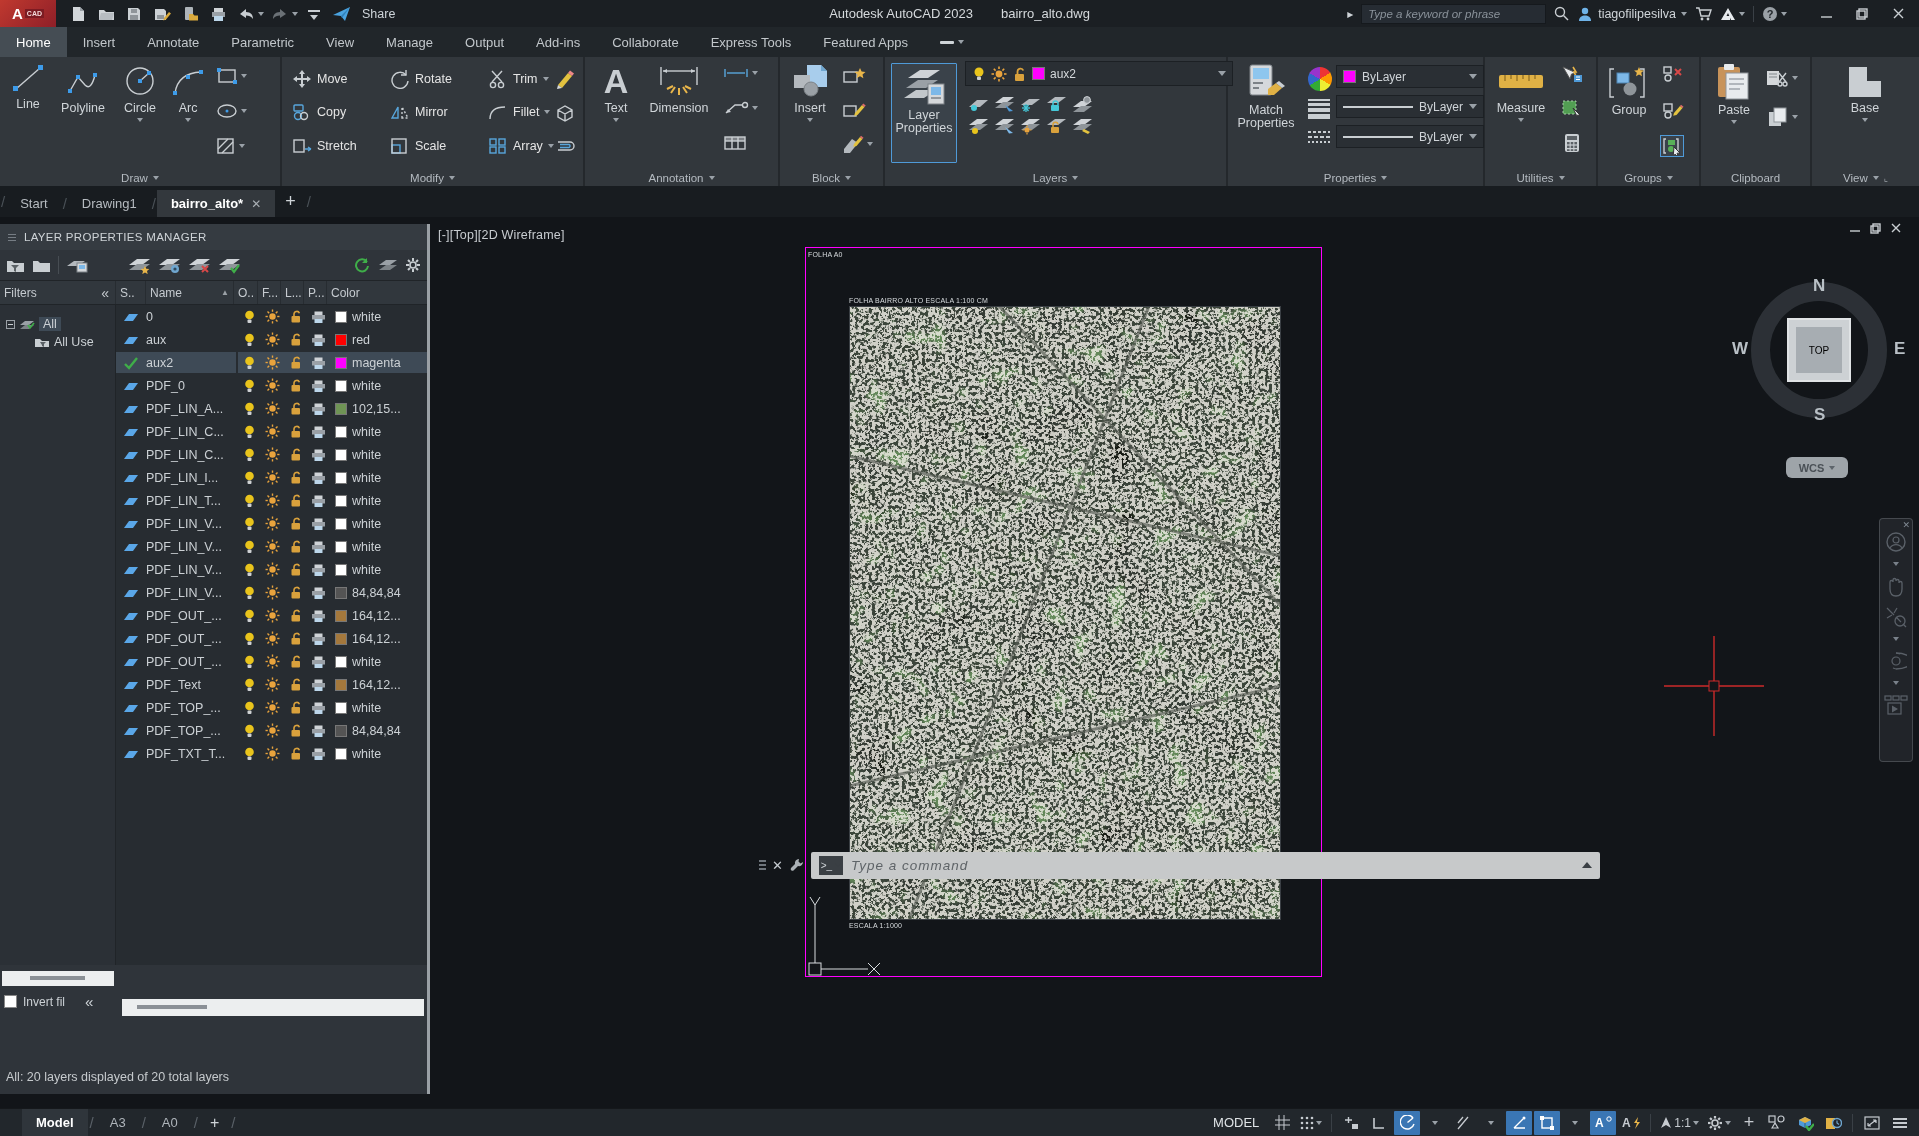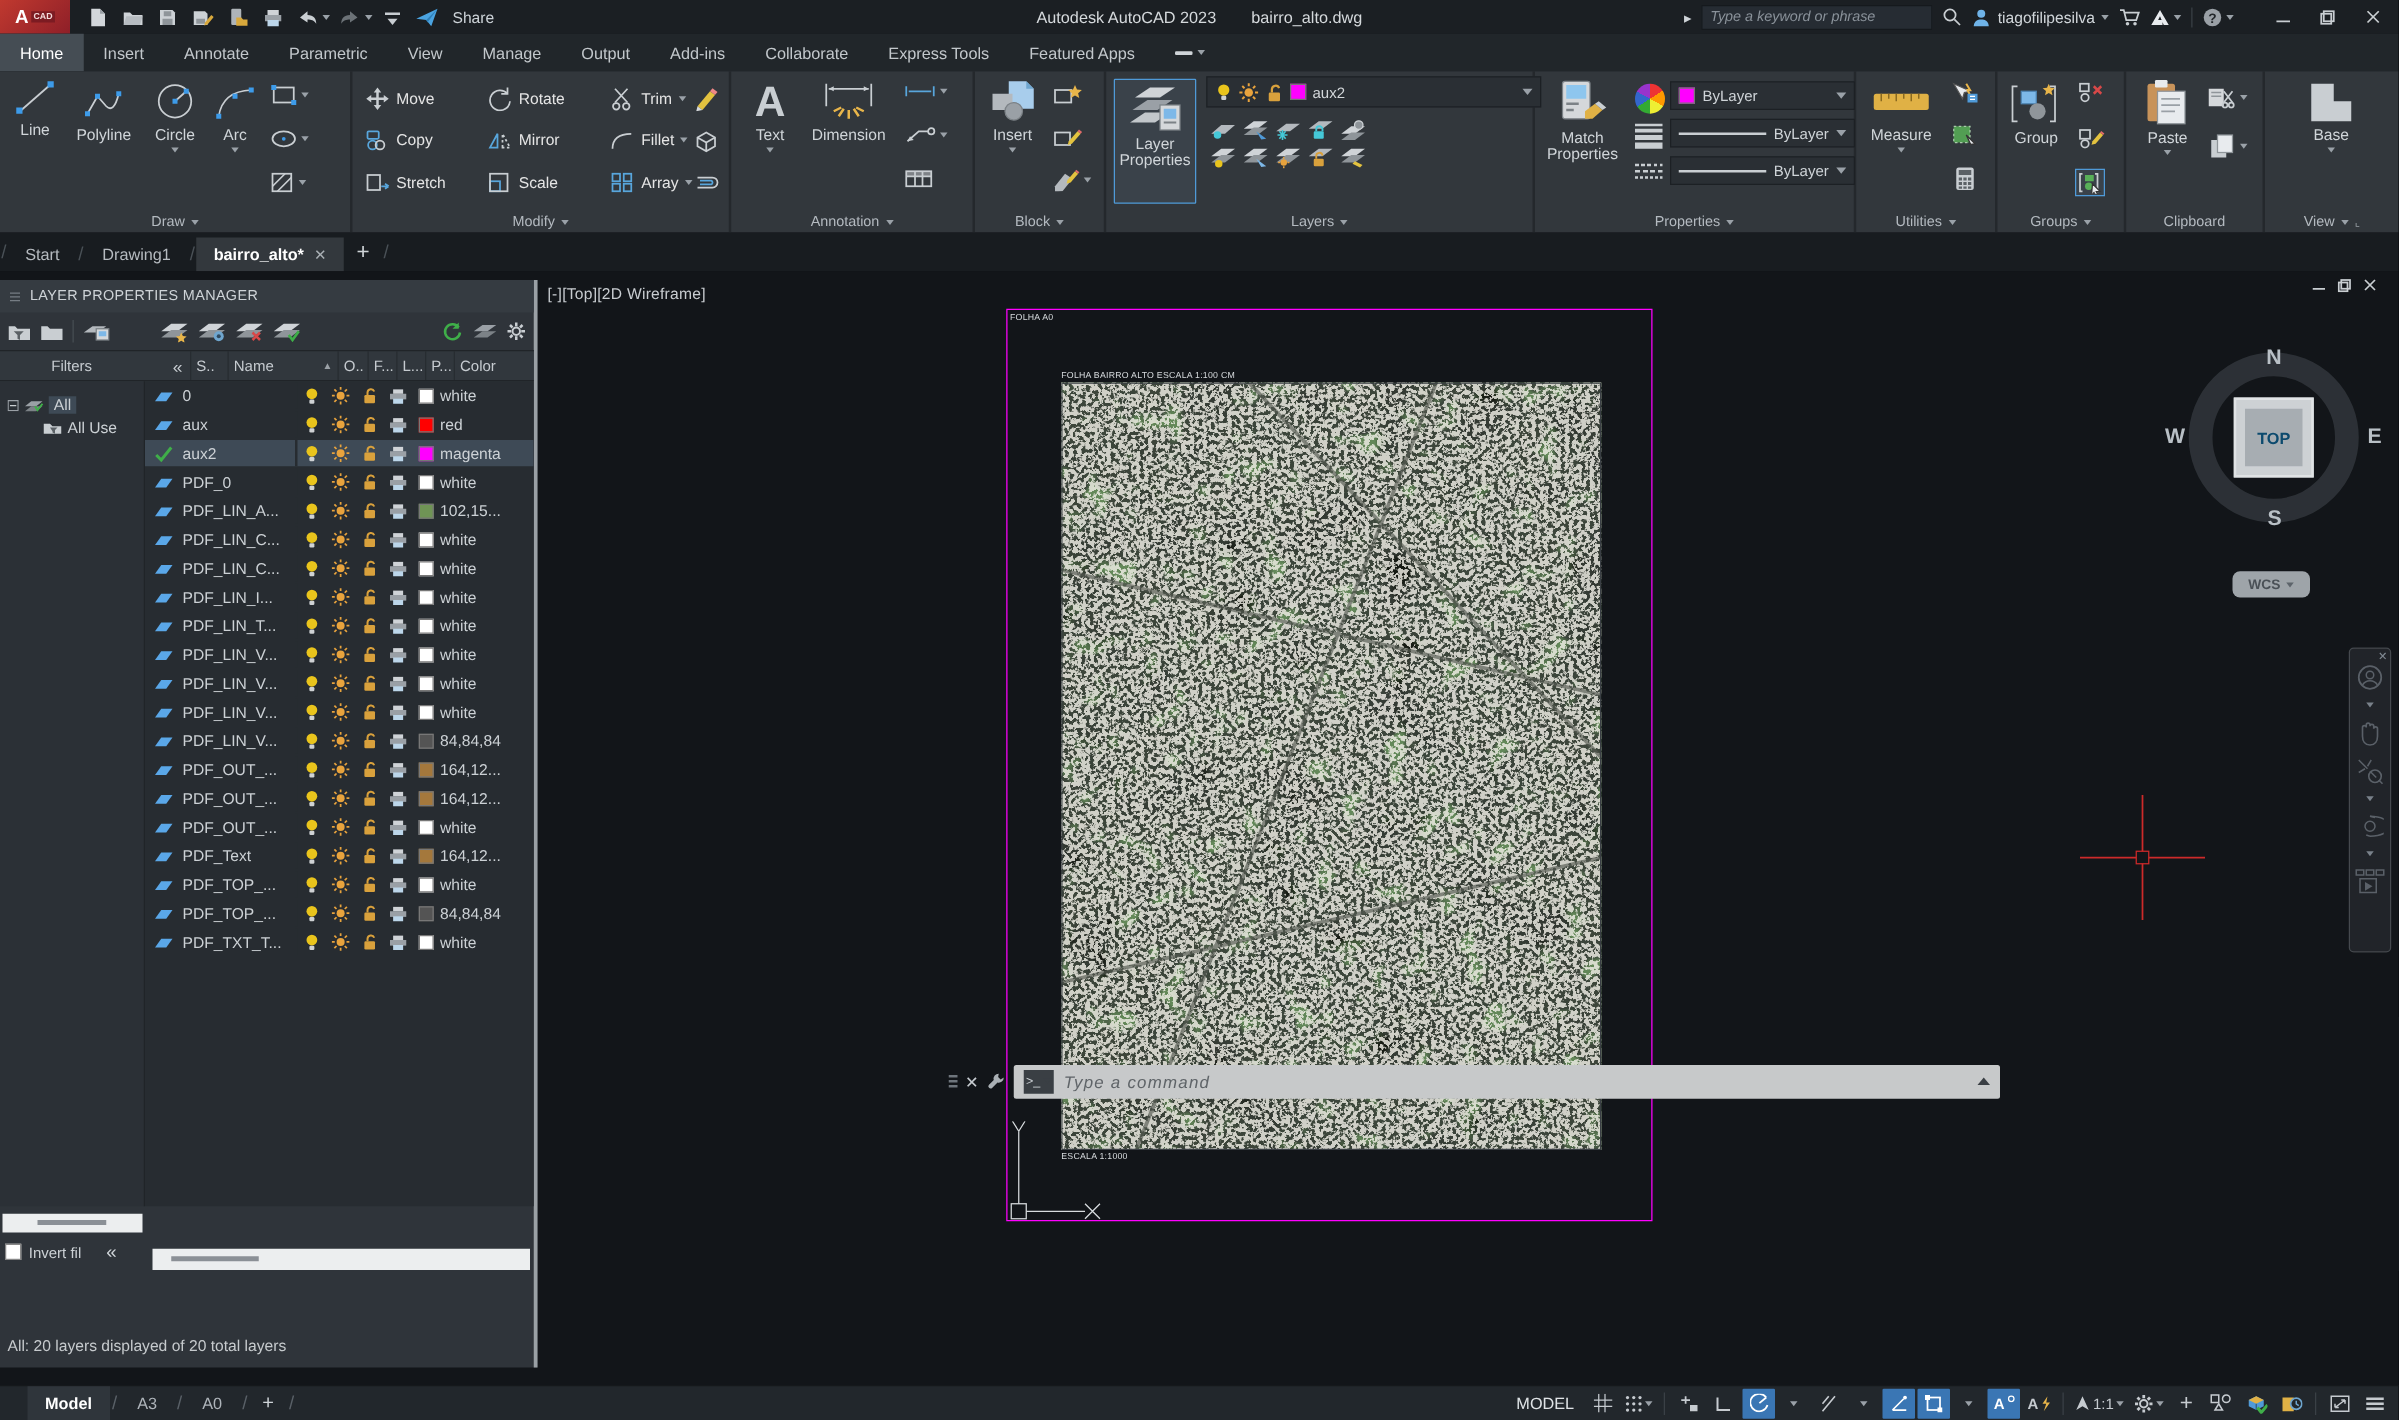--- a/index.html
+++ b/index.html
@@ -66,21 +66,21 @@
   .paper { position:absolute; left:805px; top:30px; width:517px; height:730px; border:1px solid #ff00ff; }
   .map { position:absolute; left:43px; top:58px; width:432px; height:614px; }
   .tinytext { position:absolute; color:#d8dcdf; font-size:7px; white-space:nowrap; letter-spacing:.2px; }
   .ucs { position:absolute; left:0px; top:680px; }
   .crosshair { position:absolute; left:1664px; top:419px; }
   
   .cube { position:absolute; left:1748px; top:60px; width:142px; height:146px; }
   .cube .ring { position:absolute; left:3px; top:5px; width:136px; height:136px; border-radius:50%; border:19px solid rgba(150,160,172,0.20); }
   .cube .dir { position:absolute; color:#b9c0c6; font-weight:bold; font-size:17px; }
   .cube .top { position:absolute; left:39px; top:41px; width:64px; height:64px; background:#cdd1d4; border:2px solid #e0e3e5; display:flex; align-items:center; justify-content:center; }
-  .cube .top-in { width:46px; height:46px; background:#a7adb2; display:flex; align-items:center; justify-content:center; color:#0c4a6e; font-weight:bold; font-size:13px; }
+  .cube .top-in { width:46px; height:46px; background:#a7adb2; display:flex; align-items:center; justify-content:center; color:#000000; font-weight:normal; font-size:10px; }
   .wcs { position:absolute; left:1786px; top:240px; width:62px; height:21px; background:rgba(183,189,195,.85); border-radius:6px; display:flex; align-items:center; justify-content:center; gap:5px; color:#4a5056; font-weight:bold; font-size:11px; }
   .wcs .dd { border-top-color:#5d646b; }
   
   .navbar { position:absolute; left:1879px; top:301px; width:34px; height:244px; background:rgba(170,178,188,0.10); border:1px solid rgba(200,206,214,0.22); border-radius:4px; display:flex; flex-direction:column; align-items:center; padding-top:12px; gap:9px; }
   .navbar svg { opacity:.65; }
   .navbar .nx { position:absolute; right:2px; top:1px; color:#818a93; font-size:9px; }
 
   
   .palette { position:absolute; left:0; top:224px; width:430px; height:870px; background:#2f343a; border-right:3px solid #9aa0a5; }
   .pal-head { height:26px; background:#353b41; display:flex; align-items:center; gap:8px; padding:0 8px; color:#ced3d7; font-size:11.5px; letter-spacing:.3px; }
@@ -1152,21 +1152,21 @@
                 <line x1="3" y1="3" x2="5" y2="5"></line>
                 <line x1="11" y1="11" x2="13" y2="13"></line>
                 <line x1="13" y1="3" x2="11" y2="5"></line>
                 <line x1="3" y1="13" x2="5" y2="11"></line>
               </g>
             </svg>
           </span>
       </div>
     </div>
     <div class="pal-cols">
-      <div class="pc" style="width:116px;justify-content:space-between;padding-right:6px;margin-left:37px;">
+      <div class="pc" style="width:116px;justify-content:space-between;padding-right:6px;">
         <span>Filters</span>
           <span style="font-size:14px;">«</span>
       </div>
       <div class="pc" style="width:30px;">S..</div>
       <div class="pc" style="width:88px;justify-content:space-between;padding-right:4px;">
           <span>Name</span>
           <span style="font-size:8px;color:#9aa0a6;">▲</span>
         </div>
       <div class="pc" style="width:24px;">O..</div>
       <div class="pc" style="width:23px;">F...</div>

